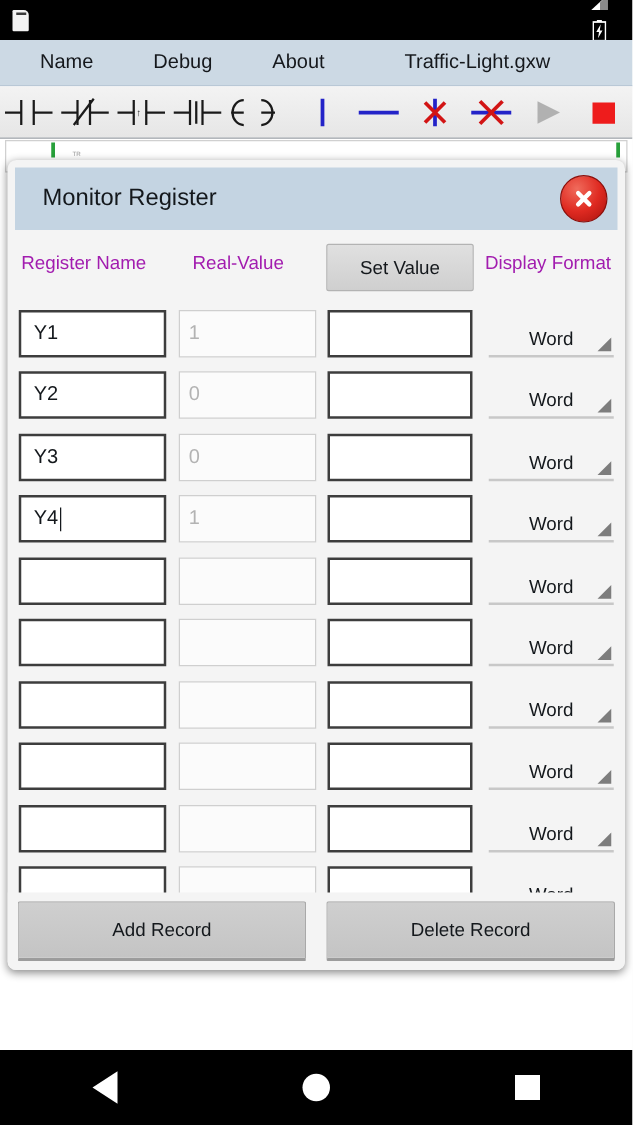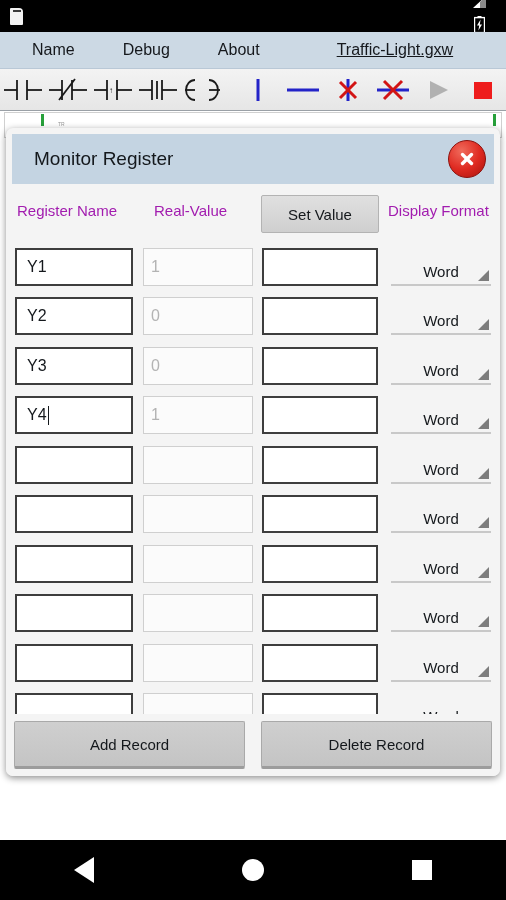--- a/index.html
+++ b/index.html
@@ -62,22 +62,22 @@
   }
   .menu-item {
     font-size: 16px; color: #15181c;
     padding: 0 12px;
     font-family: "Liberation Sans", sans-serif;
   }
   #menu-file { margin-left: 20px; }
   #menu-debug { margin-left: 24px; }
   #menu-about { margin-left: 24px; }
   #file-title {
-    margin-left: 65px;
-    font-size: 16px; color: #15181c; text-decoration: underline;
+    margin-left: 52px;
+    font-size: 16px; color: #15181c;
   }
 
   
   #toolbar {
     position: absolute; left: 0; top: 69px;
     width: 506px; height: 42px;
     background: linear-gradient(#f3f3f3, #e6e6e6);
     border-bottom: 1px solid #9aa0a6;
     display: flex; align-items: center;
   }

